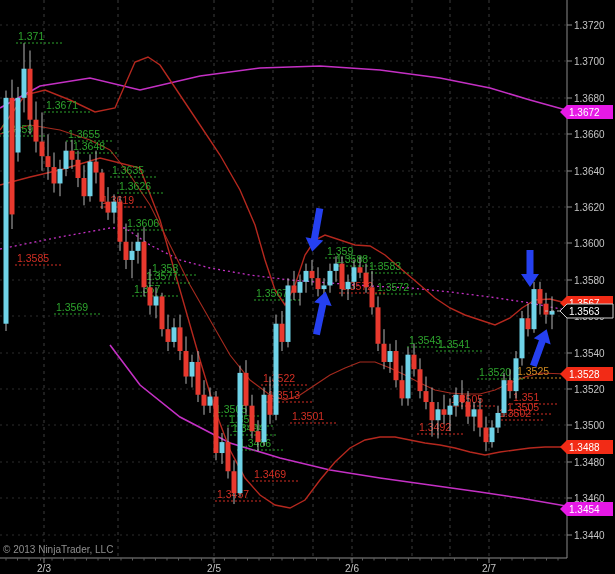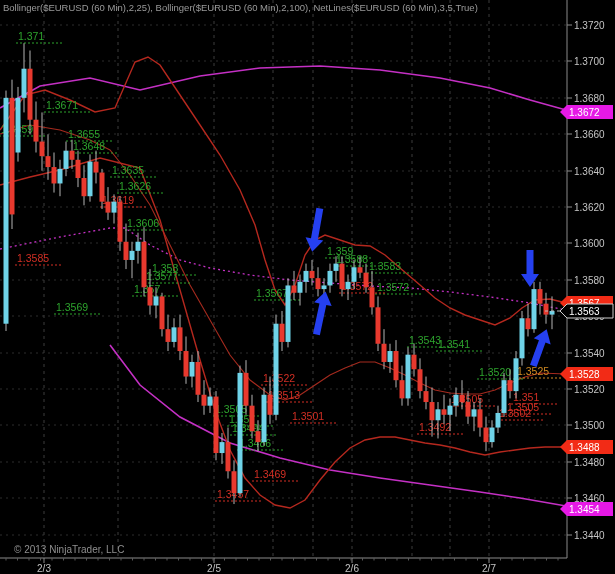--- a/index.html
+++ b/index.html
@@ -1,25 +1,24 @@
 <!DOCTYPE html>
 <html><head>
 <meta charset="utf-8">
 <style>
   html,body{margin:0;padding:0;background:#000;width:615px;height:574px;overflow:hidden;}
   #app{position:relative;width:615px;height:574px;background:#000;font-family:"Liberation Sans",sans-serif;}
   #hdr{position:absolute;top:2px;left:3px;font-size:9.5px;color:#9a9a9a;white-space:nowrap;z-index:5;}
-  #copy{position:absolute;top:544px;left:3px;font-size:10px;color:#8f8f8f;z-index:5;margin-left:11px;}
+  #copy{position:absolute;top:544px;left:3px;font-size:10px;color:#8f8f8f;z-index:5;}
   svg text{font-family:"Liberation Sans",sans-serif;}
 </style>
 </head>
 <body>
 
 <div id="app">
-  <div id="hdr">Bollinger($EURUSD (60 Min),2,25), Bollinger($EURUSD (60 Min),2,100), NetLines($EURUSD (60 Min),3,5,True)</div>
   <div id="copy">© 2013 NinjaTrader, LLC</div>
   <svg id="chart" width="615" height="574">
       <line x1="0" x2="567" y1="25" y2="25" stroke="#2c2c2c" stroke-dasharray="2,4"></line>
       <line x1="0" x2="567" y1="61" y2="61" stroke="#2c2c2c" stroke-dasharray="2,4"></line>
       <line x1="0" x2="567" y1="98" y2="98" stroke="#2c2c2c" stroke-dasharray="2,4"></line>
       <line x1="0" x2="567" y1="134" y2="134" stroke="#2c2c2c" stroke-dasharray="2,4"></line>
       <line x1="0" x2="567" y1="171" y2="171" stroke="#2c2c2c" stroke-dasharray="2,4"></line>
       <line x1="0" x2="567" y1="207" y2="207" stroke="#2c2c2c" stroke-dasharray="2,4"></line>
       <line x1="0" x2="567" y1="243" y2="243" stroke="#2c2c2c" stroke-dasharray="2,4"></line>
       <line x1="0" x2="567" y1="280" y2="280" stroke="#2c2c2c" stroke-dasharray="2,4"></line>

